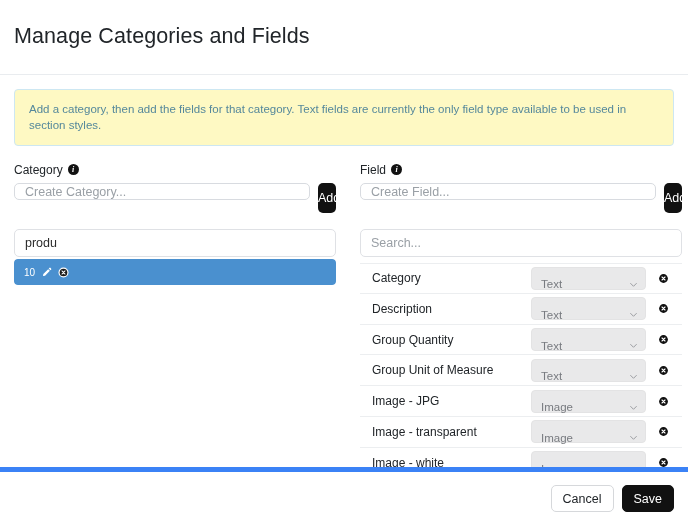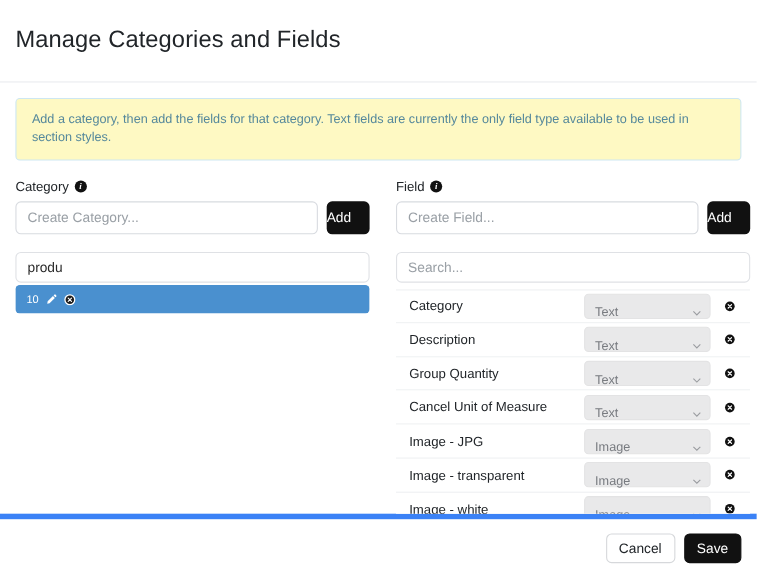--- a/index.html
+++ b/index.html
@@ -99,38 +99,38 @@
   }
 
   .create-row {
     display: flex;
     gap: 8px;
     align-items: stretch;
     margin-bottom: 16px;
   }
   .text-input {
     flex: 1 1 auto;
-    height: 30px;
+    height: 17px;
     box-sizing: border-box;
     border: 1px solid #d8dbe0;
     border-radius: 5px;
     padding: 0 10px;
     font-size: 12.5px;
     font-family: "Liberation Sans", sans-serif;
     color: #2b2b2b;
     background: #fff;
     outline: none;
   }
   .text-input::placeholder {
     color: #9aa0a6;
     opacity: 1;
   }
   .btn-add {
     flex: 0 0 auto;
-    width: 39px;
+    width: 18px;
     height: 30px;
     background: #111111;
     color: #ffffff;
     border: none;
     border-radius: 5px;
     font-size: 12.5px;
     font-family: "Liberation Sans", sans-serif;
     cursor: pointer;
     padding: 0;
     line-height: 30px;
@@ -418,21 +418,21 @@
             </span>
             <span class="row-remove">
               <svg viewBox="0 0 16 16" width="11" height="11" aria-hidden="true">
                 <circle cx="8" cy="8" r="6.4" fill="#111111"></circle>
                 <path d="M5.8 5.8l4.4 4.4M10.2 5.8l-4.4 4.4" stroke="#ffffff" stroke-width="1.6" stroke-linecap="round"></path>
               </svg>
             </span>
           </div>
 
           <div class="field-row">
-            <span class="field-name">Cancel Unit of Measure</span>
+            <span class="field-name">Group Unit of Measure</span>
             <span class="type-select">
               <span class="sel-val">Text</span>
               <span class="chev">
                 <svg viewBox="0 0 10 10" width="9" height="9" fill="none" stroke="currentColor" stroke-width="1.1">
                     <path d="M1.5 3.5L5 7 8.5 3.5"></path>
                   </svg>
               </span>
             </span>
             <span class="row-remove">
               <svg viewBox="0 0 16 16" width="11" height="11" aria-hidden="true">

